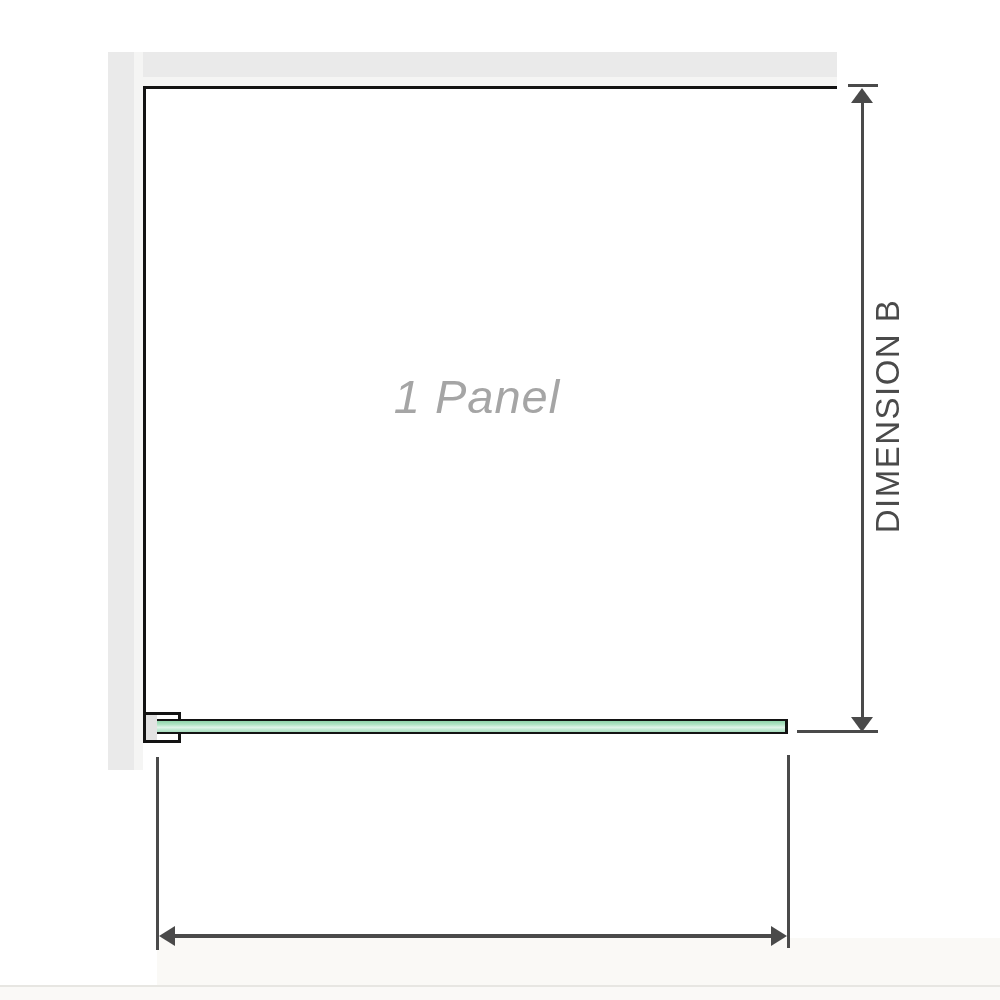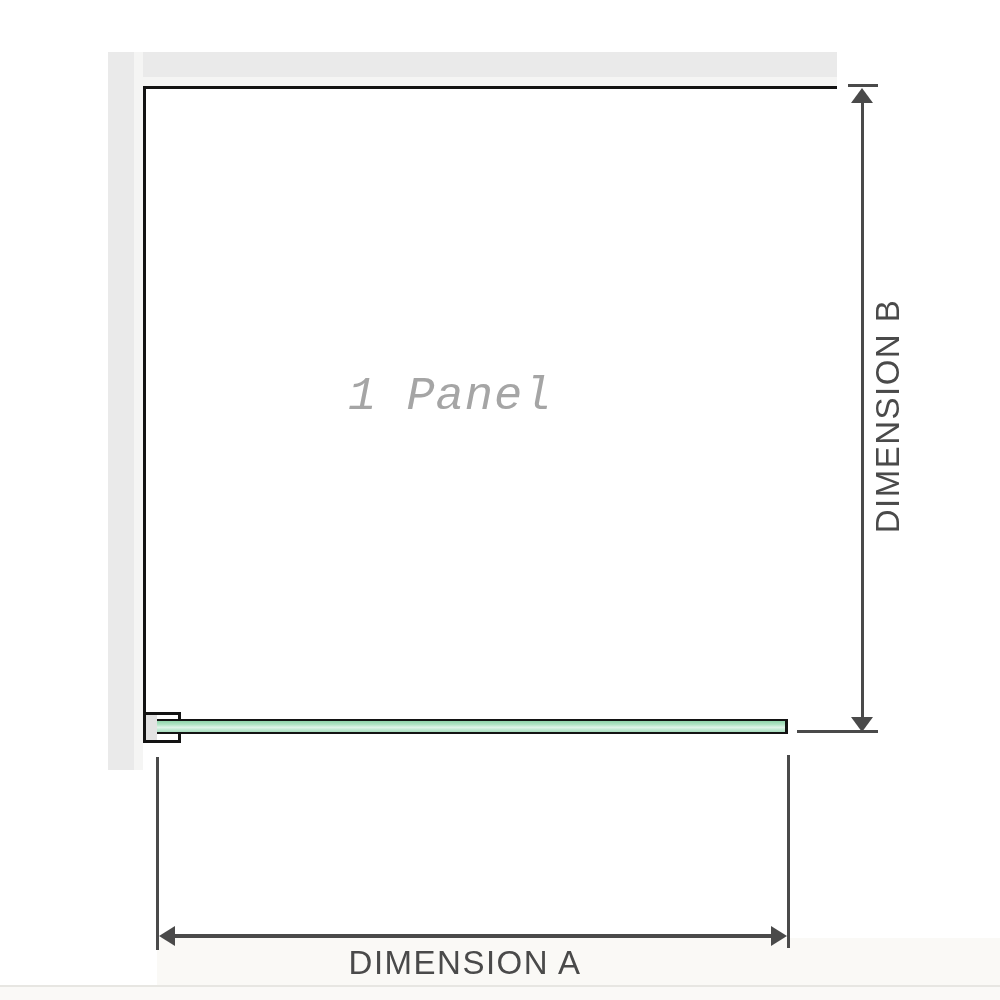--- a/index.html
+++ b/index.html
@@ -24,24 +24,24 @@
   }
   .wall-left {
     left: 108px; top: 52px; width: 35px; height: 718px;
     background: linear-gradient(to right, #eaeaea 0%, #eaeaea 74%, #f5f5f4 74%, #f5f5f4 100%);
   }
   .wall-edge-top  { left: 143px; top: 86px;  width: 694px; height: 3px;  background: #131313; }
   .wall-edge-left { left: 143px; top: 86px;  width: 3px;   height: 627px; background: #131313; }
 
   
   .panel-label {
-    left: 348px; top: 372px; width: 300px; height: 50px;
-    line-height: 50px; 
+    left: 327px; top: 372px; width: 300px; height: 50px;
+    line-height: 50px; text-align: center;
     font-size: 47px; font-style: italic; font-weight: 400;
-    color: #a5a5a5; letter-spacing: 1px; font-family: Liberation Mono, monospace;
+    color: #a5a5a5; letter-spacing: 1px;
   }
 
   
   .glass {
     left: 157px; top: 719px; width: 631px; height: 15px;
     box-sizing: border-box;
     border-top: 2px solid #131313;
     border-bottom: 2px solid #131313;
     border-right: 3px solid #131313;
     background: linear-gradient(180deg, #8fd4aa 0%, #b2e4c6 32%, #e0f4e9 58%, #c2e9d3 78%, #a7ddbd 100%);
@@ -143,15 +143,14 @@
   <div class="tri tri-down"></div>
   <div class="abs dim dimb-tick-top"></div>
   <div class="abs dim dimb-tick-bot"></div>
   <div class="abs dim-label dimb-label">DIMENSION B</div>
 
   <div class="abs dim dima-ext-left"></div>
   <div class="abs dim dima-ext-right"></div>
   <div class="abs dim dima-line"></div>
   <div class="tri tri-left"></div>
   <div class="tri tri-right"></div>
-  <div class="abs dim-label dima-label">DIMENSION A</div>
 
 </div>
 
 </body></html>

